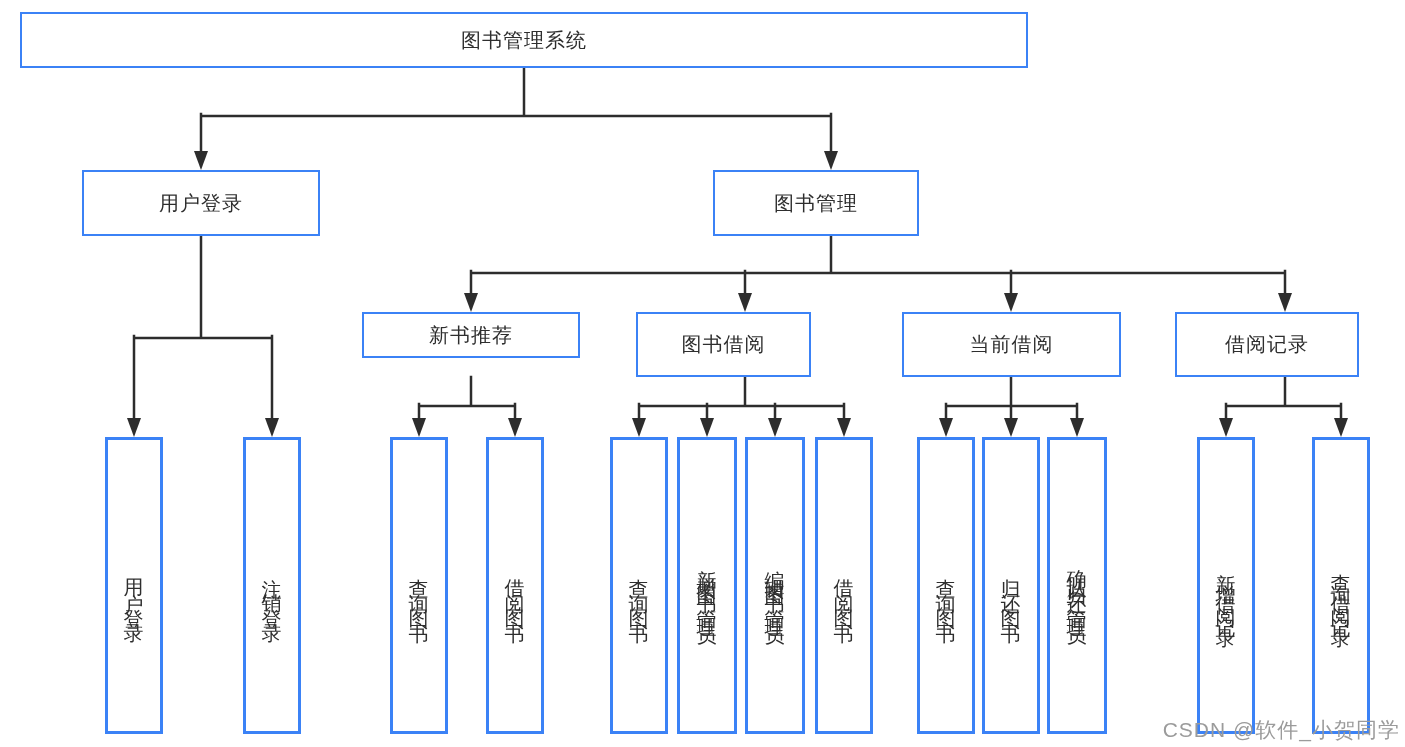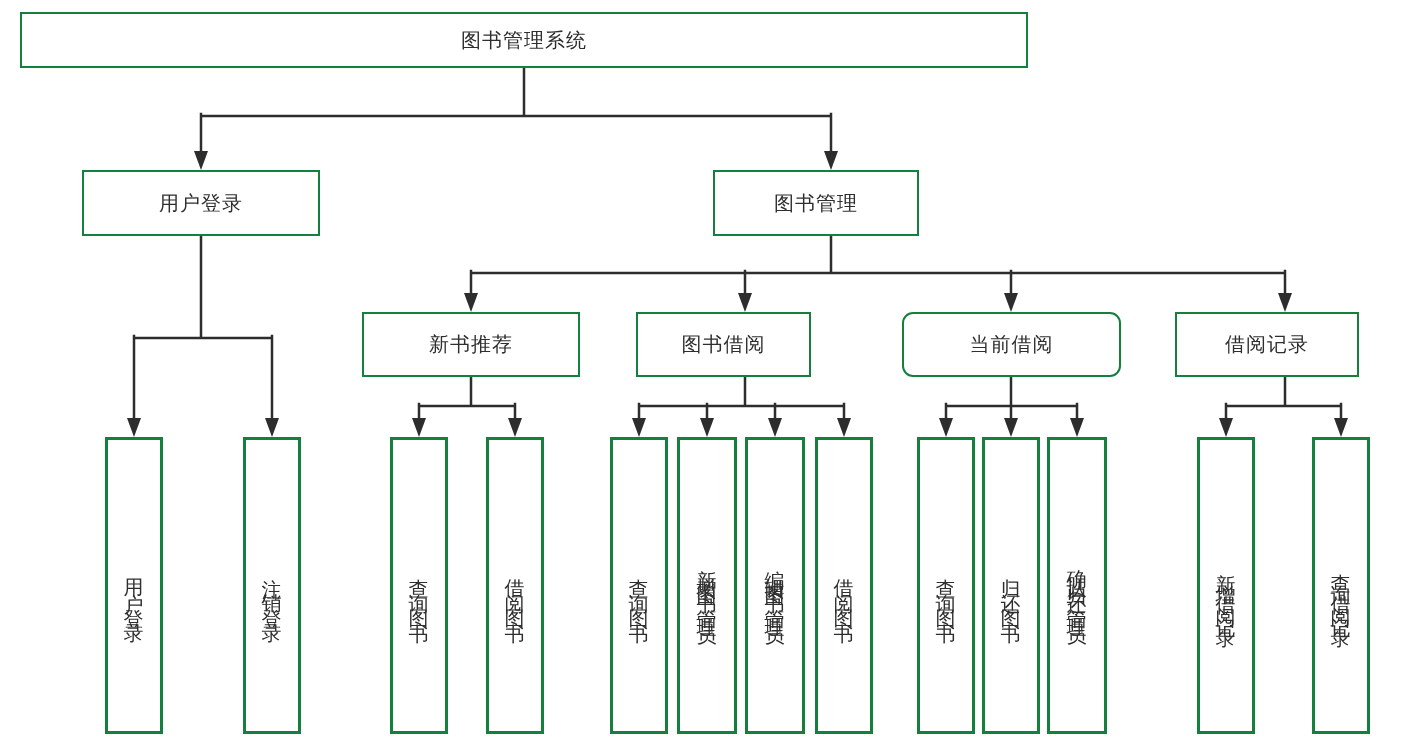--- a/index.html
+++ b/index.html
@@ -8,21 +8,21 @@
     width:1405px;height:747px;
     background:#ffffff;
     overflow:hidden;
     font-family:"Liberation Sans","DejaVu Sans",sans-serif;
     color:#2e2e2e;
   }
   #wires{position:absolute;left:0;top:0;z-index:0;}
   .node{
     position:absolute;
     background:#ffffff;
-    border:3px solid #15803d;
+    border:3px solid #3b82f6;
     box-sizing:border-box;
     display:flex;
     align-items:center;
     justify-content:center;
     z-index:1;
   }
   .hdr{border-width:2.5px;}
   .hdr .hlabel{
     font-size:20px;
     color:#2e2e2e;
@@ -91,27 +91,27 @@
     <span class="hlabel">图书管理系统</span>
   </div>
 
   <div class="node hdr" style="left:82px;top:170px;width:238px;height:66px;">
     <span class="hlabel">用户登录</span>
   </div>
   <div class="node hdr" style="left:713px;top:170px;width:206px;height:66px;">
     <span class="hlabel">图书管理</span>
   </div>
 
-  <div class="node hdr" style="left:362px;top:312px;width:218px;height:65px;">
+  <div class="node hdr" style="left:362px;top:312px;width:218px;height:46px;">
     <span class="hlabel">新书推荐</span>
   </div>
   <div class="node hdr" style="left:636px;top:312px;width:175px;height:65px;">
     <span class="hlabel">图书借阅</span>
   </div>
-  <div class="node hdr" style="left:902px;top:312px;width:219px;height:65px;border-radius:11px;">
+  <div class="node hdr" style="left:902px;top:312px;width:219px;height:65px;">
     <span class="hlabel">当前借阅</span>
   </div>
   <div class="node hdr" style="left:1175px;top:312px;width:184px;height:65px;">
     <span class="hlabel">借阅记录</span>
   </div>
 
   <div class="node leaf" style="left:105px;top:437px;width:58px;height:297px;">
     <span class="vlabel sp-loose">用户登录</span>
   </div>
   <div class="node leaf" style="left:243px;top:437px;width:58px;height:297px;">
@@ -148,13 +148,14 @@
     <span class="vlabel sp-tight">确认归还（管理员）</span>
   </div>
 
   <div class="node leaf" style="left:1197px;top:437px;width:58px;height:297px;">
     <span class="vlabel sp-mid">新增借阅记录</span>
   </div>
   <div class="node leaf" style="left:1312px;top:437px;width:58px;height:297px;">
     <span class="vlabel sp-mid">查询借阅记录</span>
   </div>
 
+  <div id="watermark">CSDN @软件_小贺同学</div>
 </div>
 
 </body></html>

